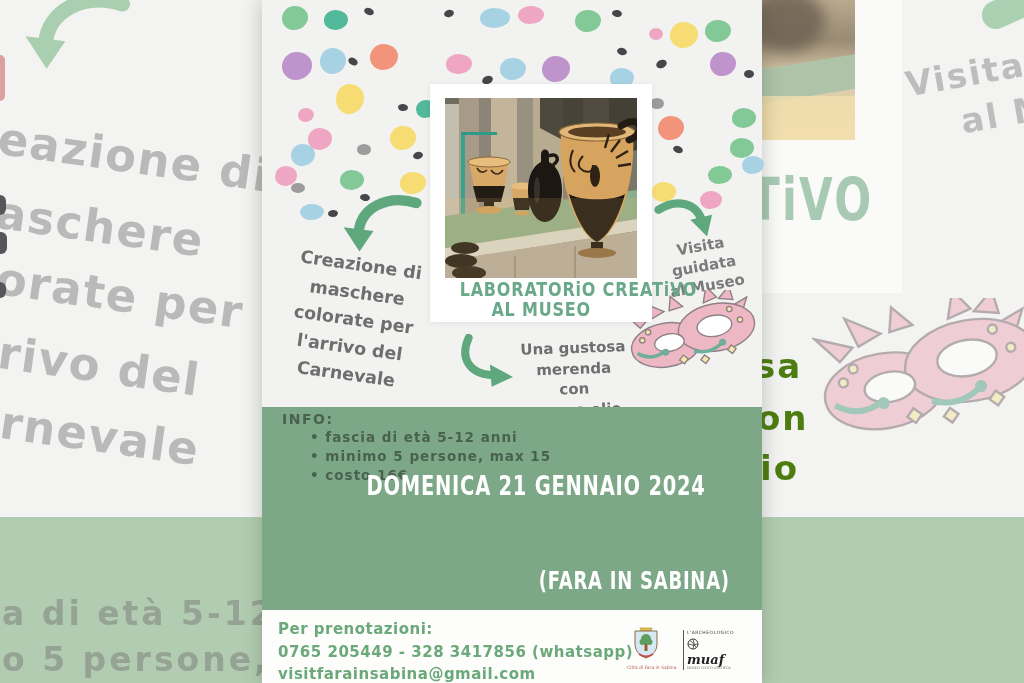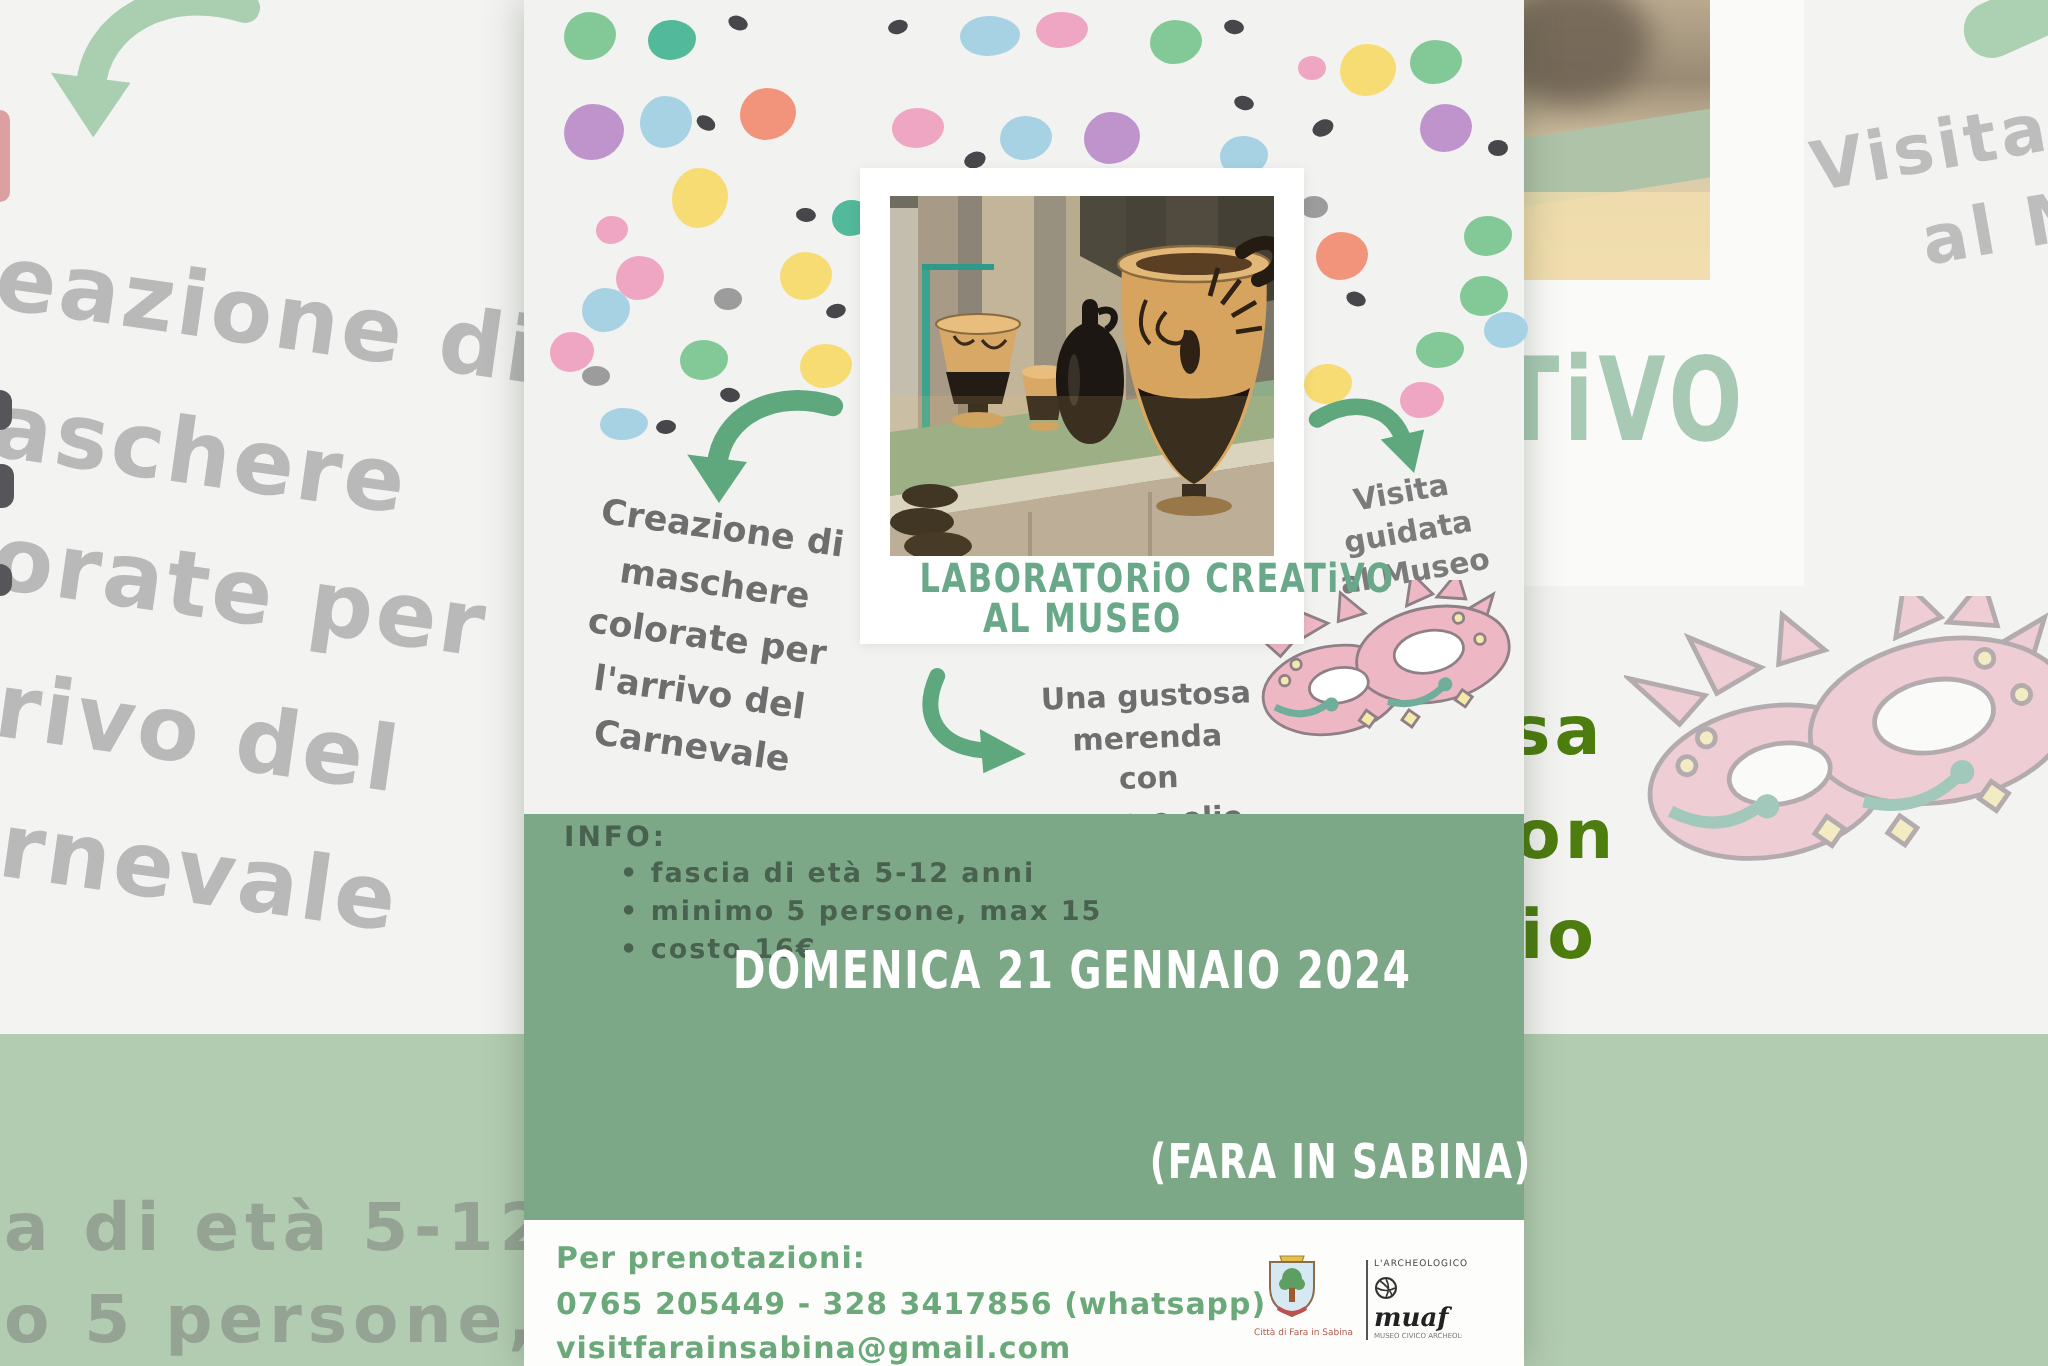--- a/index.html
+++ b/index.html
@@ -313,21 +313,21 @@
       </g>
     </svg>
 
     <div class="abs info-box">
       <div class="abs info-head">INFO:</div>
       <div class="abs info-item" style="top:22px;">• fascia di età 5-12 anni</div>
       <div class="abs info-item" style="top:41px;">• minimo 5 persone, max 15</div>
       <div class="abs info-item" style="top:60px;">• costo 16€</div>
 
       <div class="abs bline" style="top:64px;"><span class="cond" style="font-size:26px;">DOMENICA 21 GENNAIO 2024</span></div>
-      <div class="abs bline" style="top:160px;margin-left:36px;"><span class="cond">(FARA IN SABINA)</span></div>
+      <div class="abs bline" style="top:160px;"><span class="cond">(FARA IN SABINA)</span></div>
     </div>
 
     <div class="abs footer">
       <div class="abs contact" style="top:10px;">Per prenotazioni:</div>
       <div class="abs contact" style="top:33px;">0765 205449 - 328 3417856 (whatsapp)</div>
       <div class="abs contact" style="top:55px;">visitfarainsabina@gmail.com</div>
 
       <div class="abs coat">
         <svg width="30" height="34" viewBox="0 0 30 34">
           <path d="M9,2 h12 l-1,3 h-10 Z" fill="#e4c04a" stroke="#a8862e" stroke-width=".6"></path>

